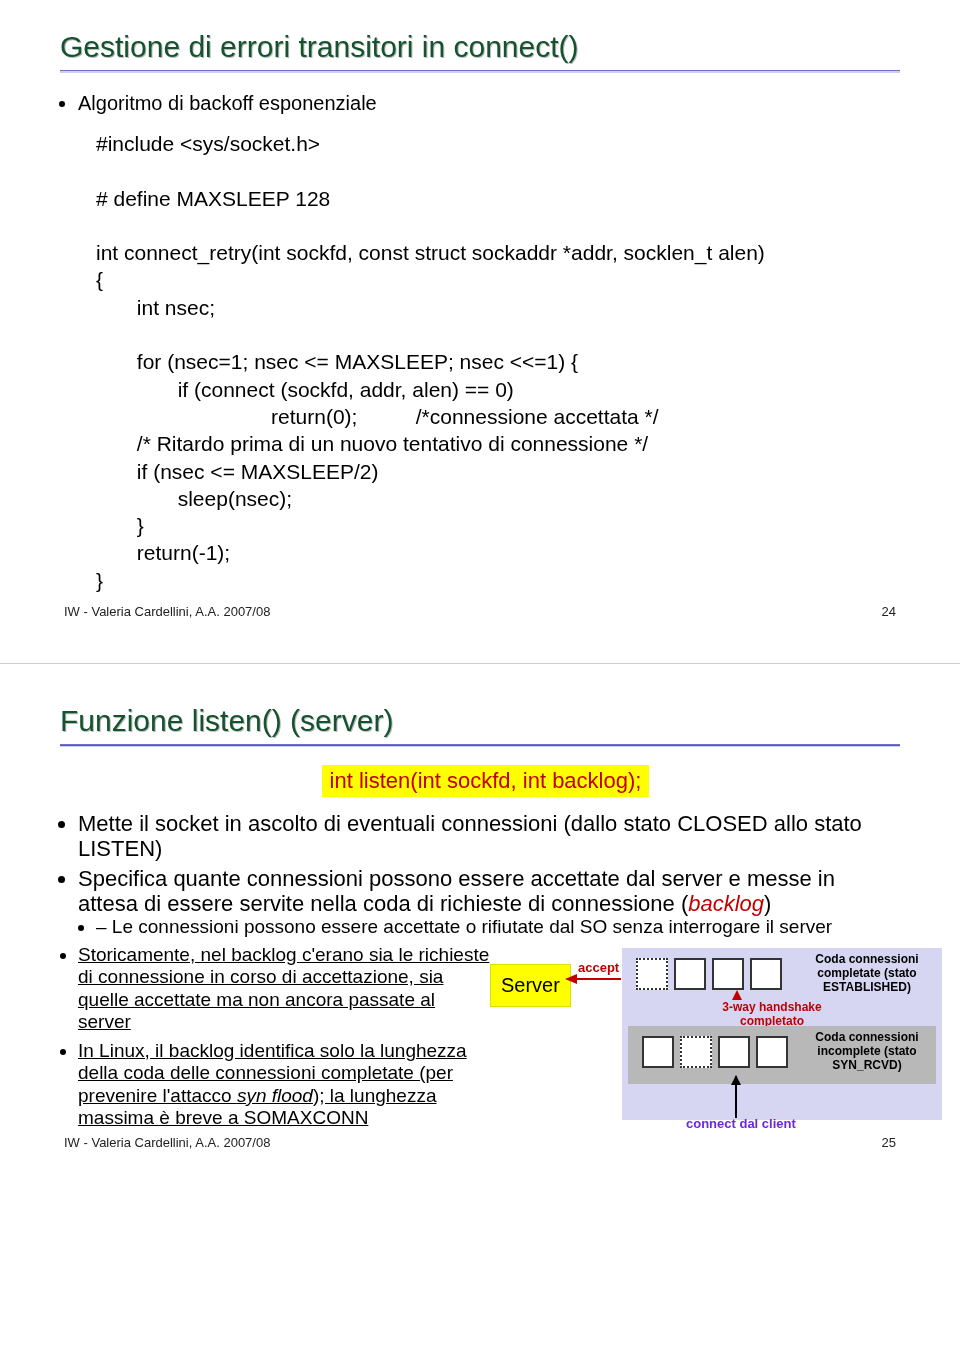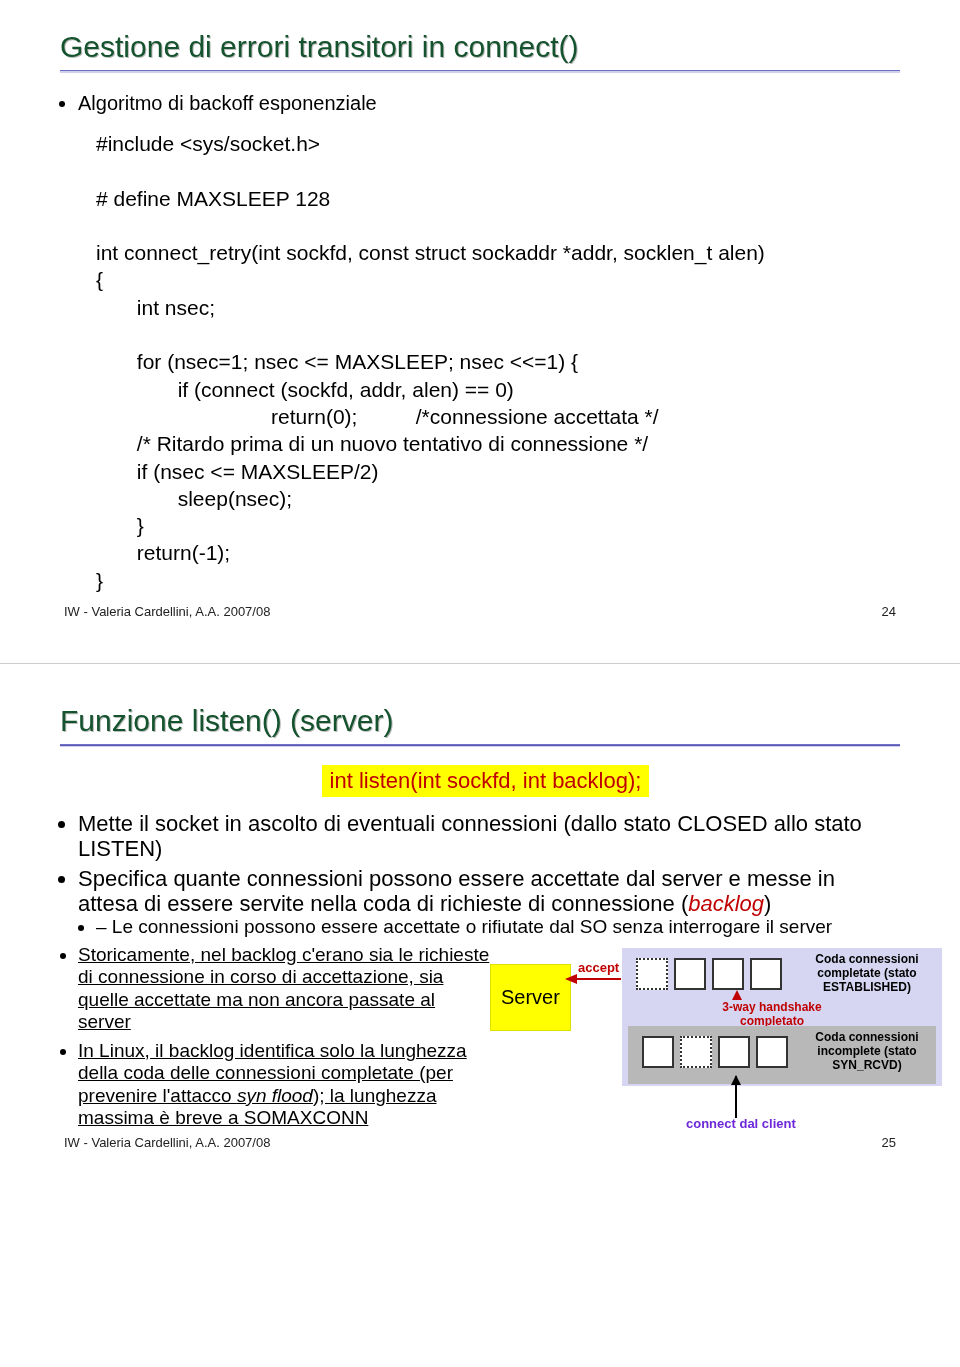--- a/index.html
+++ b/index.html
@@ -94,33 +94,33 @@
     position: absolute;
     left: 430px;
     top: 4px;
     width: 470px;
     height: 190px;
   }
   .server-box {
     position: absolute;
     left: 0; top: 16px;
     background: #ffff00;
-    padding: 21px 10px;
+    padding: 9px 10px;
     font-size: 20px;
     border: 1px solid #e0e000;
   }
   .accept-lbl {
     position: absolute;
     left: 88px; top: 12px;
     font-size: 13px; color: #c00000; font-weight: bold;
   }
   .queue-area {
     position: absolute;
     left: 132px; top: 0;
-    width: 320px; height: 138px;
+    width: 320px; height: 172px;
     background: #d6d6f2;
   }
   .qrow { position: absolute; display: flex; gap: 6px; }
   .qbox {
     width: 28px; height: 28px; border: 2px solid #333; background: #fff;
   }
   .qbox.dotted { border-style: dotted; }
   .row1 { left: 14px; top: 10px; }
   .lbl1 { position: absolute; left: 180px; top: 4px; font-size: 12px; font-weight: bold; text-align: center; width: 130px; }
   .hs-lbl { position:absolute; left: 90px; top: 52px; font-size: 12px; color:#c00000; font-weight:bold; text-align:center; width:120px; }

